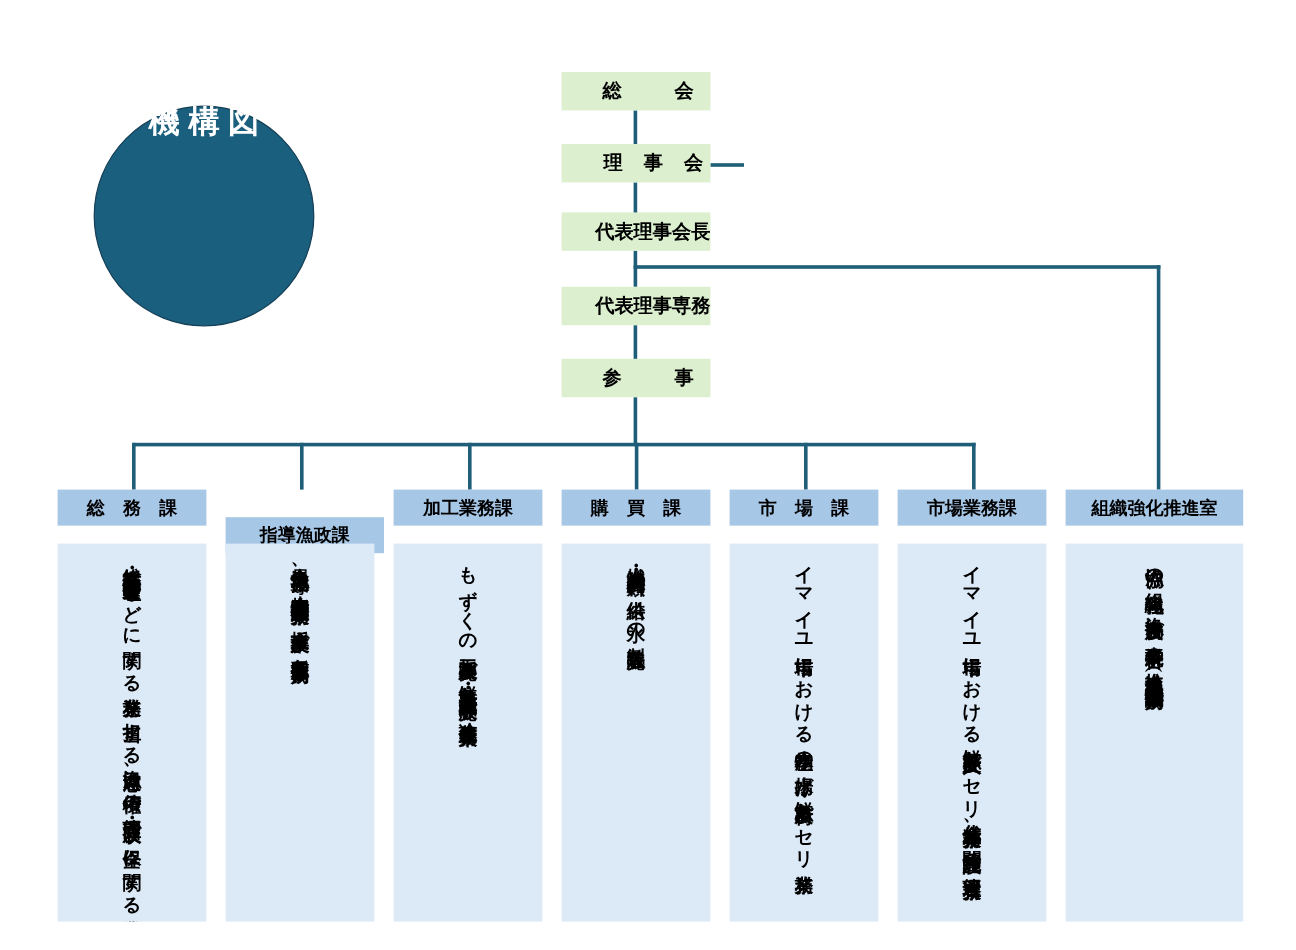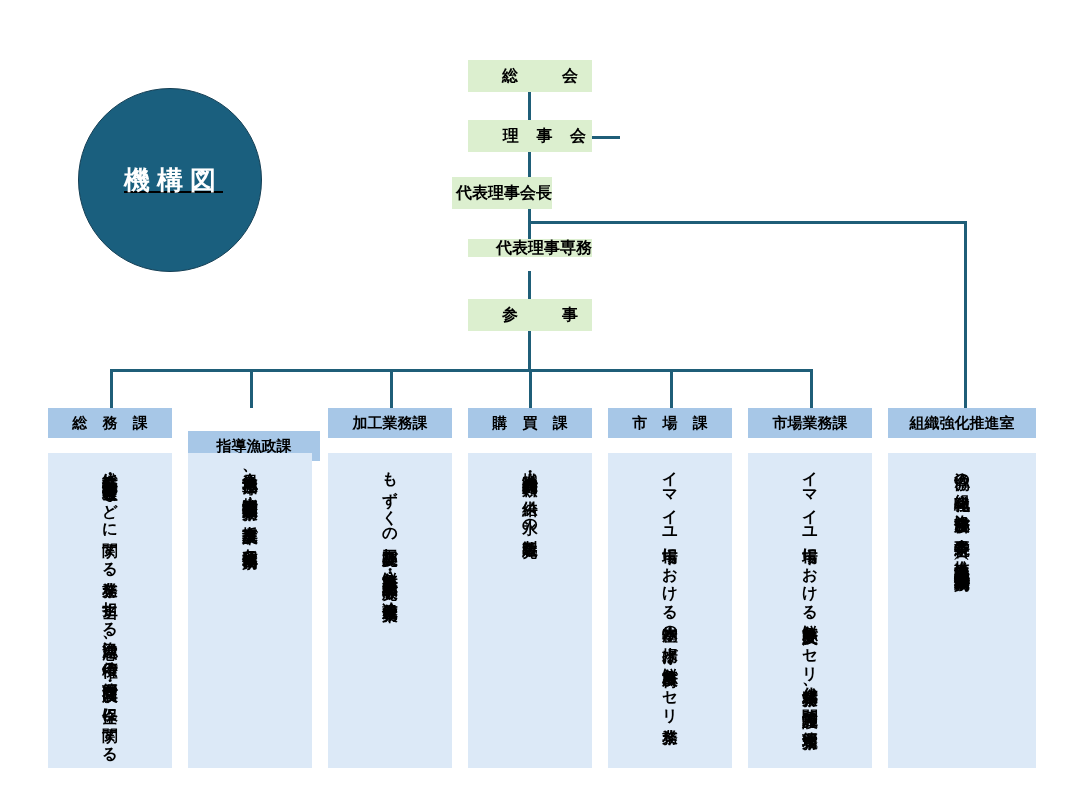--- a/index.html
+++ b/index.html
@@ -27,24 +27,22 @@
   .title-circle {
     position: absolute;
     left: 78px;
     top: 88px;
     width: 184px;
     height: 184px;
     border-radius: 50%;
     background: #1a5f7e;
     border: 1px solid #143f55;
     display: flex;
-    align-items: center;
     justify-content: center;
     box-sizing: border-box;
-    text-decoration: underline;
   }
   .title-circle .title-text {
     color: #ffffff;
     font-size: 26px;
     font-weight: bold;
     letter-spacing: 7px;
     text-indent: 7px;
     line-height: 1;
     white-space: nowrap;
   }
@@ -158,25 +156,25 @@
 
   <div class="exec-box spaced" style="left:468px; top:60px; width:124px; height:32px;">
     <span>総　会</span>
   </div>
 
   <div class="exec-box" style="left:468px; top:120px; width:124px; height:32px; letter-spacing:6px; text-indent:6px;">
     <span>理 事 会</span>
   </div>
 
 
-  <div class="exec-box" style="left:452px; top:177px; width:100px; height:32px;">
+  <div class="exec-box" style="left:468px; top:177px; width:124px; height:32px;">
     <span>代表理事会長</span>
   </div>
 
-  <div class="exec-box" style="left:468px; top:239px; width:124px; height:18px;">
+  <div class="exec-box" style="left:468px; top:239px; width:124px; height:32px;">
     <span>代表理事専務</span>
   </div>
 
   <div class="exec-box spaced" style="left:468px; top:299px; width:124px; height:32px;">
     <span>参　事</span>
   </div>
 
   <div class="dept-col" style="left:48px; width:124px;">
     <div class="dept-head spaced" style="width:124px;">
       <span>総 務 課</span>

